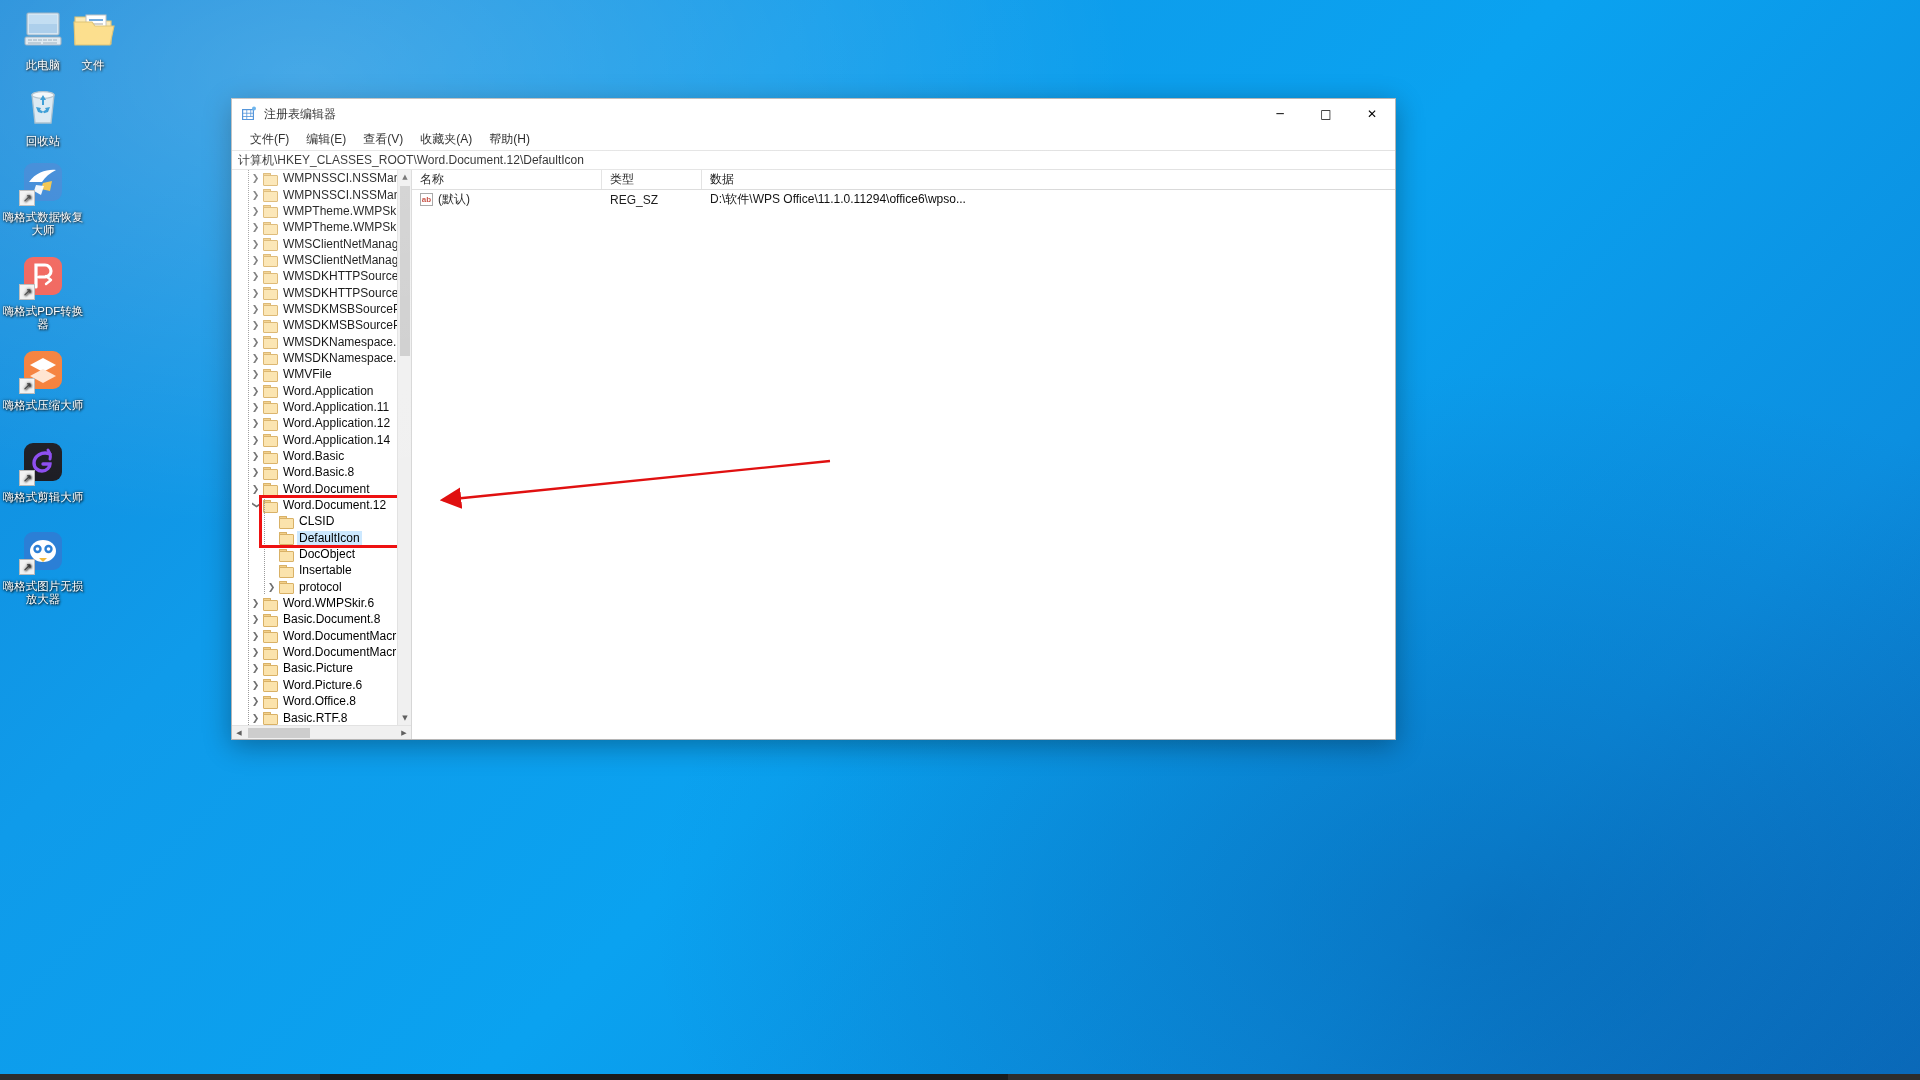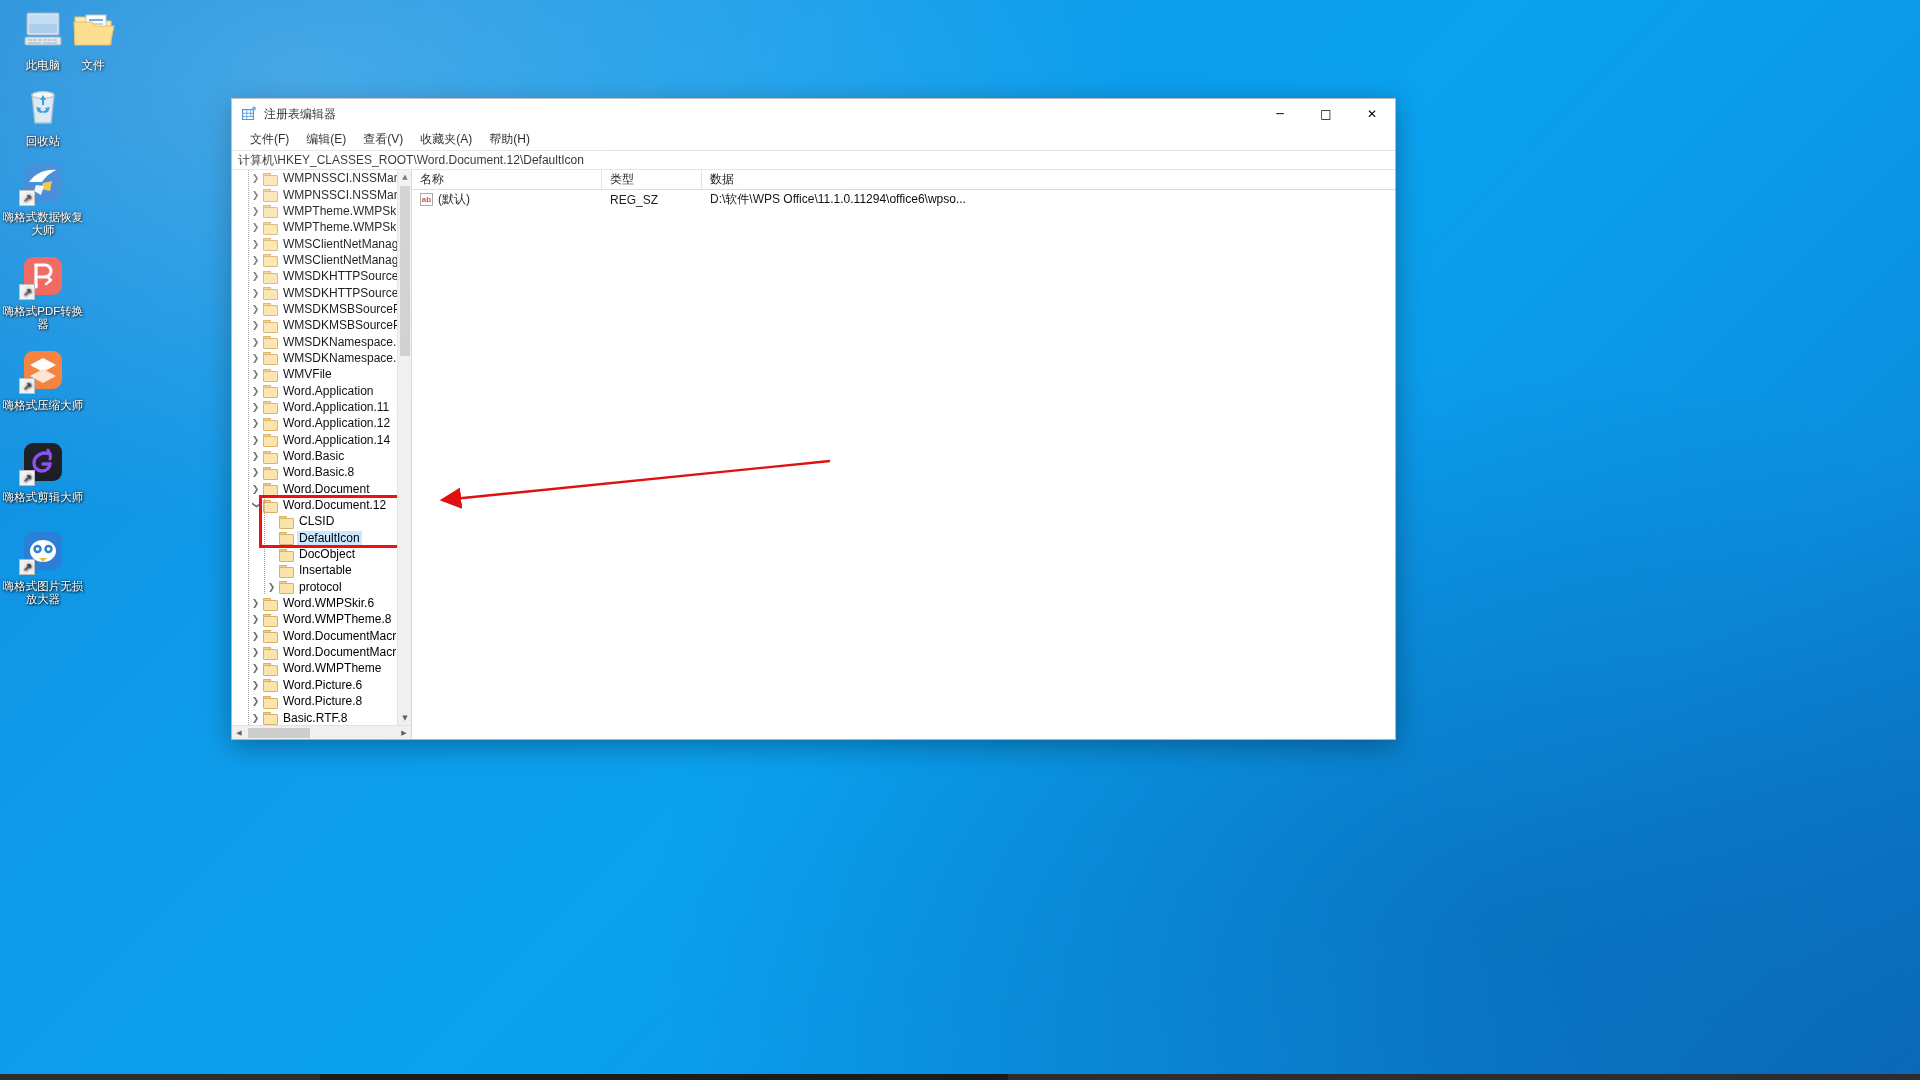--- a/index.html
+++ b/index.html
@@ -477,46 +477,46 @@
                 <span class="tlbl">protocol</span>
               </div>
               <div class="trow" style="padding-left: 44px;">
                 <div class="exp">❯</div>
                 <div class="fldr"></div>
                 <span class="tlbl">Word.WMPSkir.6</span>
               </div>
               <div class="trow" style="padding-left: 44px;">
                 <div class="exp">❯</div>
                 <div class="fldr"></div>
-                <span class="tlbl">Word.WMPTheme.8</span>
+                <span class="tlbl">Basic.Document.8</span>
               </div>
               <div class="trow" style="padding-left: 44px;">
                 <div class="exp">❯</div>
                 <div class="fldr"></div>
                 <span class="tlbl">Word.DocumentMacr</span>
               </div>
               <div class="trow" style="padding-left: 44px;">
                 <div class="exp">❯</div>
                 <div class="fldr"></div>
                 <span class="tlbl">Word.DocumentMacr</span>
               </div>
               <div class="trow" style="padding-left: 44px;">
                 <div class="exp">❯</div>
                 <div class="fldr"></div>
-                <span class="tlbl">Word.WMPTheme</span>
+                <span class="tlbl">Basic.Picture</span>
               </div>
               <div class="trow" style="padding-left: 44px;">
                 <div class="exp">❯</div>
                 <div class="fldr"></div>
                 <span class="tlbl">Word.Picture.6</span>
               </div>
               <div class="trow" style="padding-left: 44px;">
                 <div class="exp">❯</div>
                 <div class="fldr"></div>
-                <span class="tlbl">Word.Picture.8</span>
+                <span class="tlbl">Word.Office.8</span>
               </div>
               <div class="trow" style="padding-left: 44px;">
                 <div class="exp">❯</div>
                 <div class="fldr"></div>
                 <span class="tlbl">Basic.RTF.8</span>
               </div>
               <div class="guide" style="left: 44px;"></div>
               <div class="guide" style="left: 60px; top: 327px; height: 98.1px; bottom: auto;"></div>
             </div>
           <div class="redbox" id="redbox" style="left: 27px; top: 325px; width: 152px; height: 53.05px; border-color: rgb(238, 17, 17);"></div>

